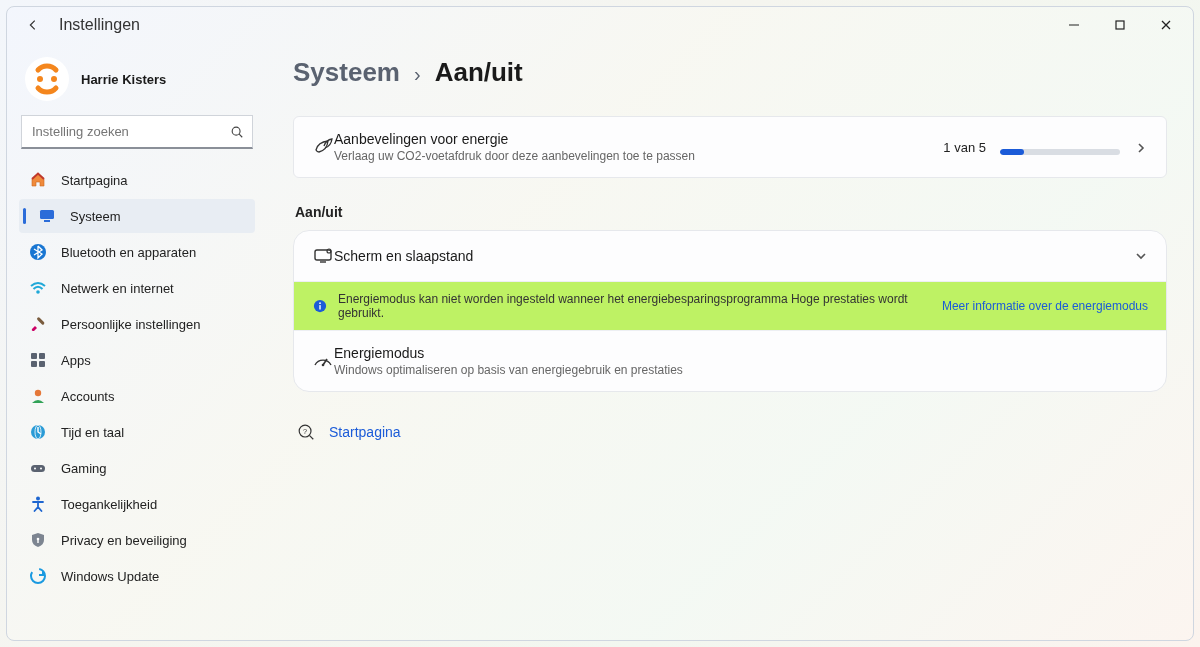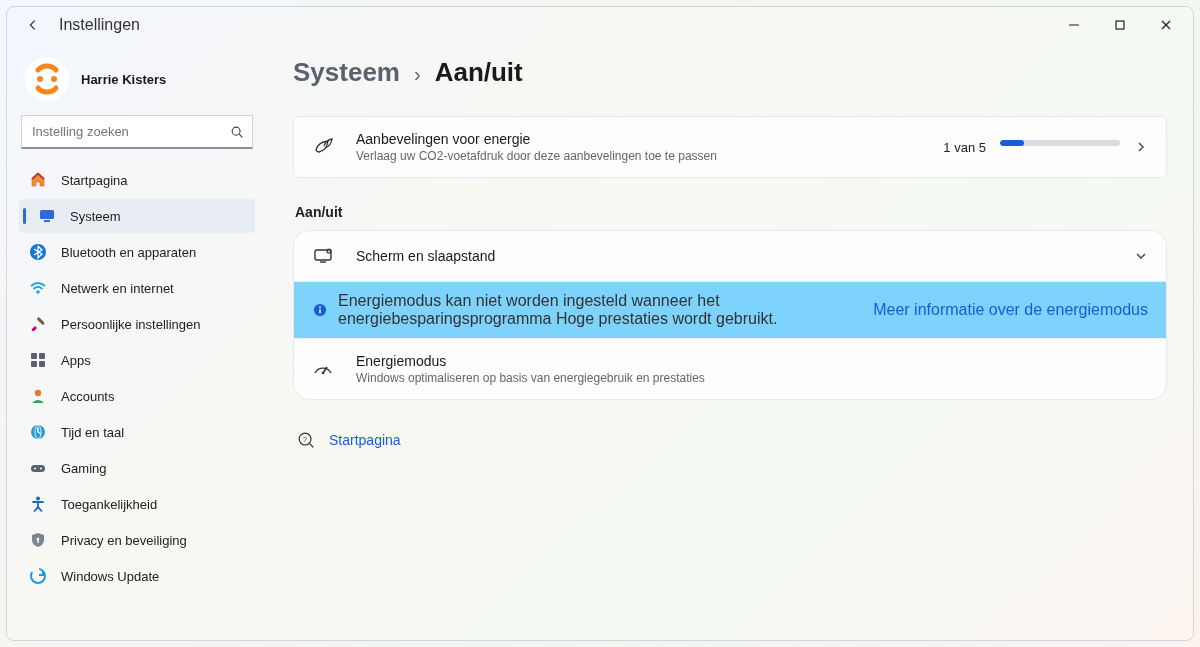--- a/index.html
+++ b/index.html
@@ -94,46 +94,46 @@
   .breadcrumbs .crumb { font-size: 26px; font-weight: 600; color: #5a6270; }
   .breadcrumbs .sep { font-size: 20px; color: #5a6270; }
   .breadcrumbs .crumb.current { color: #1a1a1a; }
 
   .card {
     background: #fdfdfe;
     border: 1px solid #e6e8ec;
     border-radius: 6px;
   }
   .row {
-    display: flex; align-items: center; gap: 22px;
+    display: flex; align-items: center; gap: 0;
     padding: 14px 18px;
   }
   .row .row-icon { width: 22px; display:flex; justify-content:center; color:#333; }
   .row .row-texts { display:flex; flex-direction:column; gap:2px; flex:1; }
   .row .row-title { font-size: 14px; color: #1a1a1a; }
   .row .row-sub { font-size: 12px; color: #666; }
 
-  .reco-right { display:flex; align-items:flex-start; gap:14px; }
+  .reco-right { display:flex; align-items:flex-end; gap:14px; }
   .reco-count { font-size: 13px; color: #222; }
   .progress { width: 120px; height: 6px; background: #d9dde3; border-radius: 3px; overflow:hidden; }
   .progress .fill { height:100%; background:#1b5bd8; border-radius:3px; }
   .chev { width:14px; color:#555; display:flex; }
 
   .section-label { font-size: 14px; font-weight: 600; color: #222; margin: 26px 0 10px 2px; }
 
   .group { border-radius: 16px; overflow:hidden; border:1px solid #e6e8ec; background:#fdfdfe; }
   .group .expander { border-bottom: none; }
 
   .info-banner {
     display:flex; align-items:center; gap:10px;
     padding: 10px 18px;
-    background: #7dd3fc;
+    background: #bef264;
     border-top: 1px solid #edeff3;
     border-bottom: 1px solid #edeff3;
-    font-size: 16px;
+    font-size: 12px;
   }
   .info-banner .info-icon { width:16px; height:16px; display:flex; align-items:center; justify-content:center; }
   .info-banner .info-text { color:#333; flex:1; }
   .info-banner a { color:#1b5bd8; text-decoration:none; cursor:default; }
 
   .help-link {
     display:flex; align-items:center; gap:12px;
     margin-top: 26px; padding: 4px 2px;
     font-size: 14px; color:#1b5bd8; cursor:default;
   }

